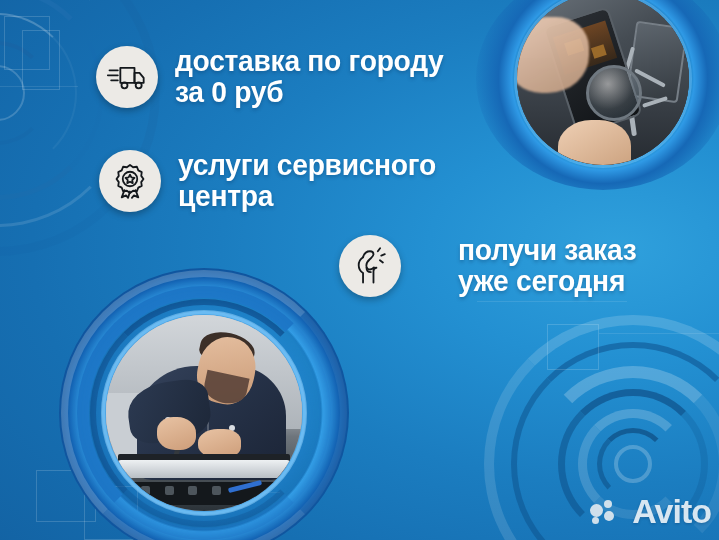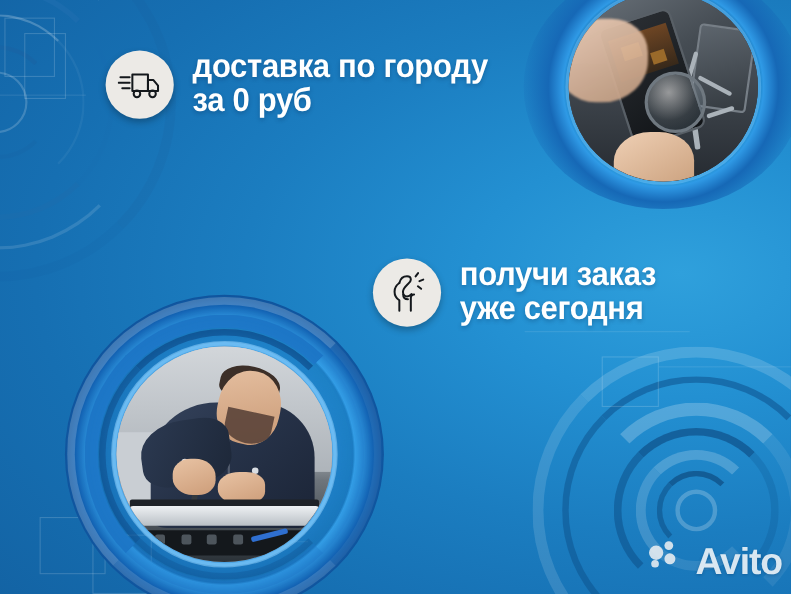--- a/index.html
+++ b/index.html
@@ -174,28 +174,28 @@
     letter-spacing:-0.3px;
     text-shadow:0 2px 4px rgba(0,40,80,.30);
     white-space:pre-line;
     font-stretch:condensed;
     transform:scaleX(.94);
     transform-origin:left center;
   }
 
   .f1{left:96px;top:46px;}
   .f2{left:99px;top:150px;}
-  .f3{left:339px;top:235px;}
+  .f3{left:339px;top:235px;gap:40px;}
   .f4{left:339px;top:335px;}
   .f5{left:339px;top:437px;}
 
   
   .avito{
     position:absolute;right:8px;bottom:9px;
-    display:flex;gap:16px;
+    display:flex;align-items:center;gap:16px;
     opacity:.88;
   }
   .avito .dots{position:relative;width:26px;height:24px;flex:0 0 auto;}
   .avito .dots b{position:absolute;display:block;border-radius:50%;background:#e9eef2;}
   .avito .wordmark{
     color:#f2f6f9;font-size:34px;font-weight:bold;letter-spacing:-1px;
     text-shadow:0 1px 3px rgba(0,40,80,.35);
   }
 </style>
 </head>
@@ -298,20 +298,32 @@
         <path d="M33 14h6l5 6v6h-11z"></path>
         <circle cx="21" cy="29" r="3.6"></circle>
         <circle cx="38" cy="29" r="3.6"></circle>
         <path d="M3 11h10M1 17h12M5 23h8"></path>
       </svg>
     </div>
     <div class="txt">доставка по городу
 за 0 руб</div>
   </div>
 
+  <div class="feature f2">
+    <div class="icon-badge">
+      <svg width="38" height="38" viewBox="0 0 44 44" fill="none" stroke="#14181c" stroke-width="2.1" stroke-linecap="round" stroke-linejoin="round">
+        <path d="M22 3.5l3.6 2.6 4.4-.6 1.6 4.2 4 2-.6 4.4 2.6 3.6-2.6 3.6.6 4.4-4 2-1.6 4.2-4.4-.6L22 35.9l-3.6-2.6-4.4.6-1.6-4.2-4-2 .6-4.4L6.4 19.7 9 16.1l-.6-4.4 4-2L14 5.5l4.4.6z"></path>
+        <circle cx="22" cy="19.7" r="8.4"></circle>
+        <path d="M22 14.6l1.6 3.3 3.6.5-2.6 2.5.6 3.6-3.2-1.7-3.2 1.7.6-3.6-2.6-2.5 3.6-.5z"></path>
+        <path d="M15.6 32.6L12.4 41l5-2.3 2.4 2.8 2.2-7.3M28.4 32.6L31.6 41l-5-2.3-2.4 2.8"></path>
+      </svg>
+    </div>
+    <div class="txt">услуги сервисного
+центра</div>
+  </div>
 
   <div class="feature f3">
     <div class="icon-badge">
       <svg width="36" height="40" viewBox="0 0 40 46" fill="none" stroke="#14181c" stroke-width="2.1" stroke-linecap="round" stroke-linejoin="round">
         <path d="M12 42V31c-3-2-5-5-5-9 0-4 2-7 5-9"></path>
         <path d="M12 13c1-4 4-7 8-7 2.6 0 4 1.6 4 3.6 0 2.4-2 3.6-4 5.4-2.6 2.4-4.2 4.6-4.2 7.4 0 2.6 1.8 4.6 4.2 4.6 2 0 3.4-1 4.6-2.4"></path>
         <path d="M24 42V29c0-2.4 1.4-4 3.4-4"></path>
         <path d="M16 25c0 3 2 5 5 5"></path>
         <path d="M29 6l2.6-3.4M33 11l4-1.6M31.4 16.4l3.4 2.6"></path>
       </svg>

